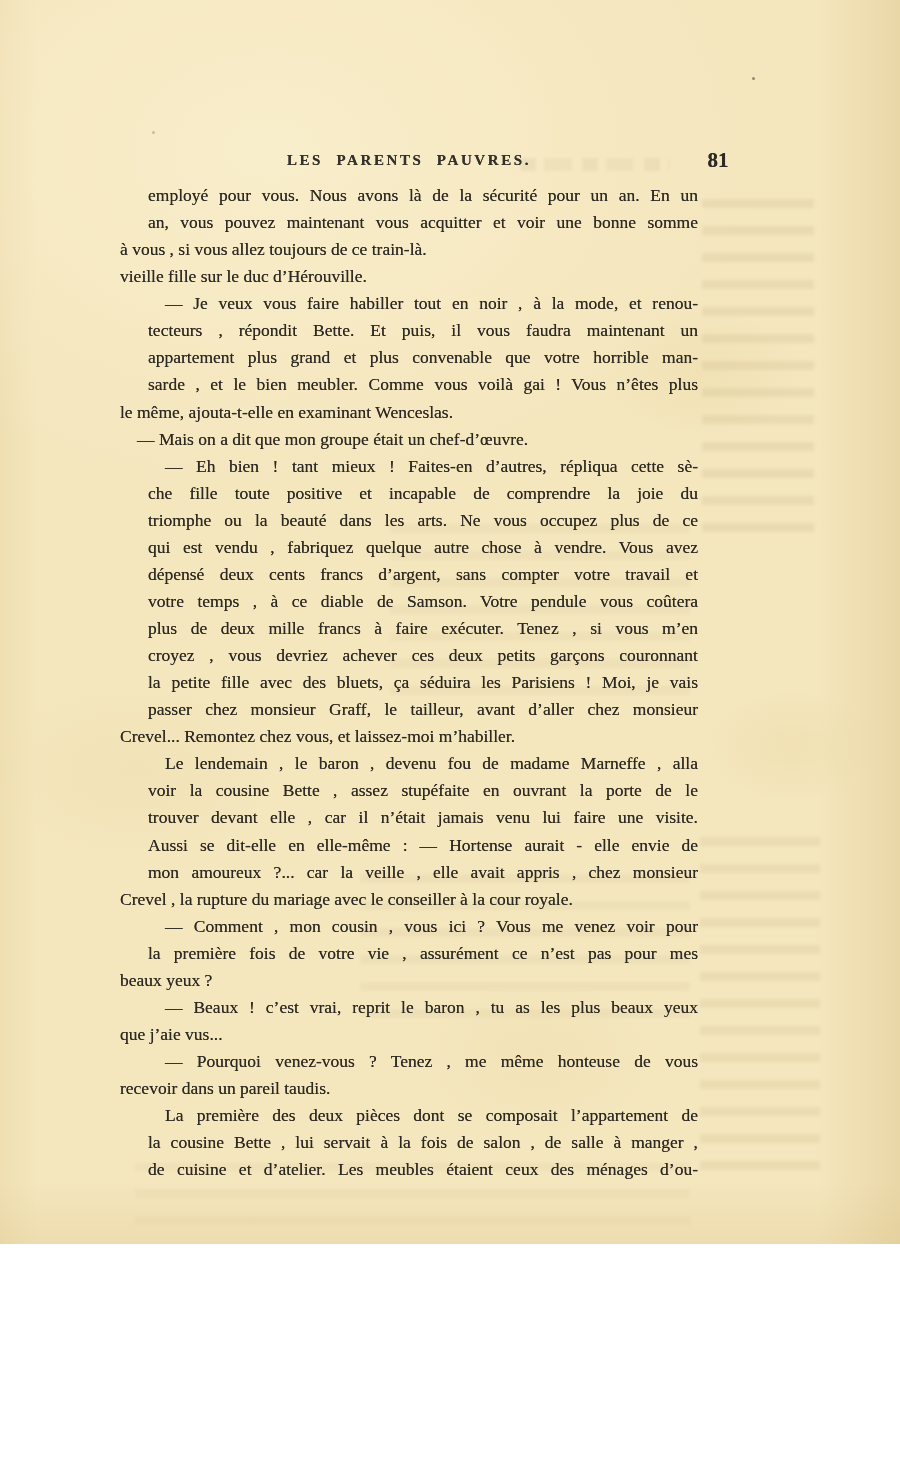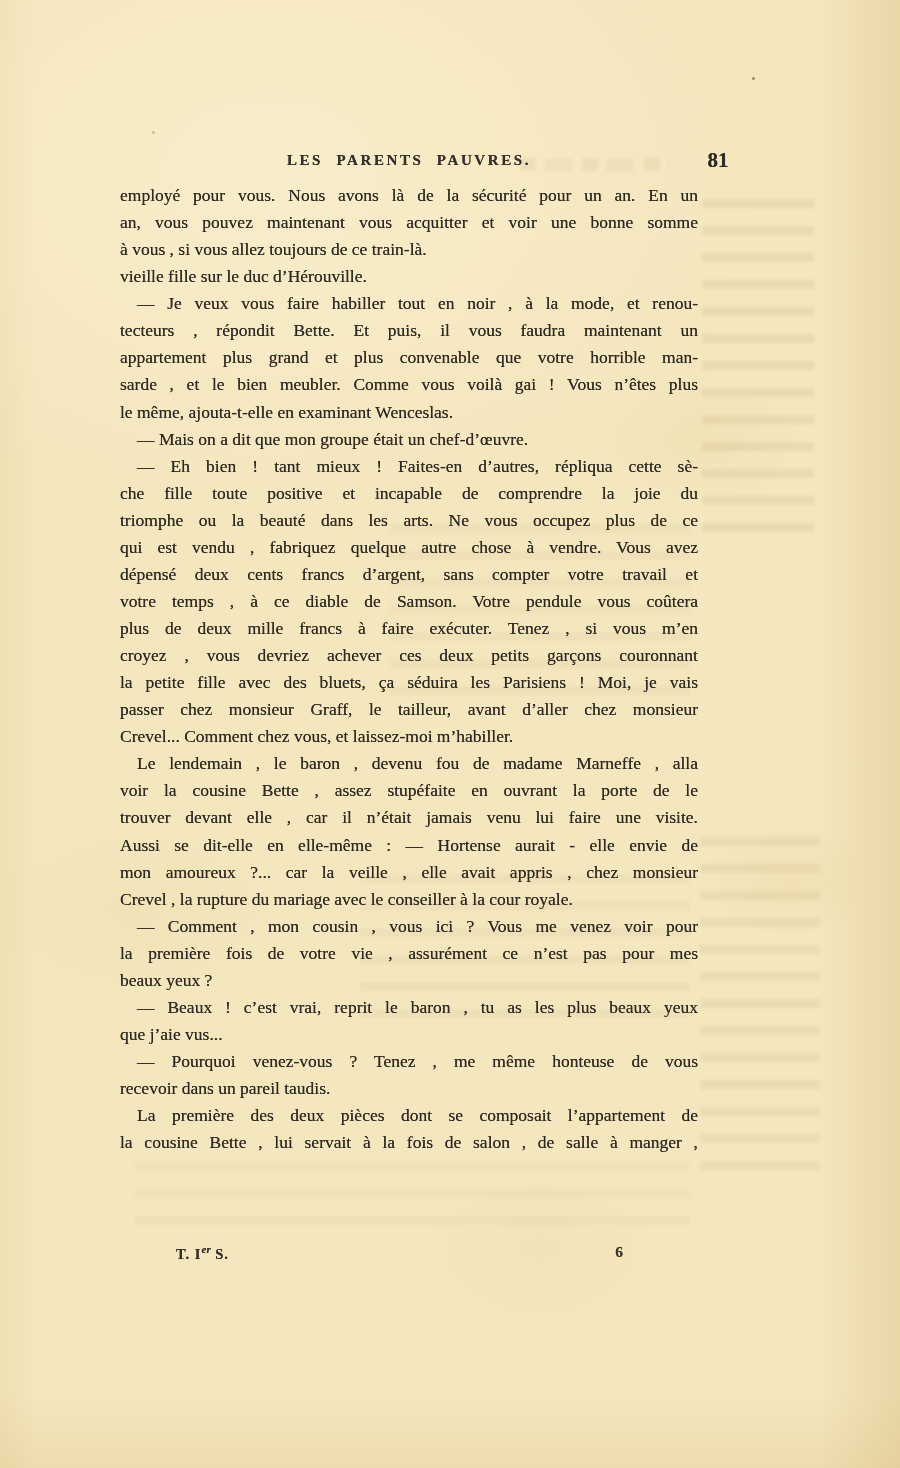--- a/index.html
+++ b/index.html
@@ -1,18 +1,18 @@
 <!DOCTYPE html>
 <html><head>
 <meta charset="utf-8">
 <style>
   html,body{margin:0;padding:0;}
   .page{
     position:relative;
-    width:900px;height:1468px;
+    width:900px;height:1244px;
     background:
       radial-gradient(ellipse 700px 500px at 30% 12%, rgba(253,244,214,.55), rgba(253,244,214,0) 70%),
       linear-gradient(90deg, rgba(216,190,130,.18) 0, rgba(216,190,130,0) 4%, rgba(216,190,130,0) 91%, rgba(209,180,118,.30) 100%),
       linear-gradient(0deg, rgba(213,186,124,.22) 0, rgba(213,186,124,0) 5%),
       #f4e6bd;
     overflow:hidden;
     font-family:"Liberation Serif","DejaVu Serif",serif;
     color:#2c2822;
   }
   .mottle{
@@ -33,21 +33,21 @@
     position:absolute;left:698px;top:148px;width:40px;height:26px;
     text-align:center;font-size:21px;font-weight:bold;color:#2e2a24;
     text-shadow:0 0 .5px rgba(46,42,36,.8);
   }
   .text-block{
     position:absolute;left:120px;top:182px;width:578px;
     font-size:17.5px;color:#2c2822;
     text-shadow:0 0 .55px rgba(44,40,34,.75);
   }
   .line{line-height:27.07px;}
-  .line.just{text-align:justify;text-align-last:justify;}
+  .line.just{text-align:justify;text-align-last:justify;margin-left:28px;}
   .line.indent{text-indent:17px;}
   .footer-left{
     position:absolute;left:176px;top:1243px;height:18px;
     font-size:14.5px;font-weight:bold;letter-spacing:1px;color:#33302a;
     text-shadow:0 0 .4px rgba(51,48,42,.8);
   }
   .footer-left sup{font-size:11px;letter-spacing:0;font-style:italic;}
   .signature-mark{
     position:absolute;left:608px;top:1243px;width:22px;height:18px;
     text-align:center;font-size:15.5px;font-weight:bold;color:#3a362f;
@@ -102,34 +102,35 @@
       <div class="line indent just">— Eh bien ! tant mieux ! Faites-en d’autres, répliqua cette sè-</div>
       <div class="line just">che fille toute positive et incapable de comprendre la joie du</div>
       <div class="line just">triomphe ou la beauté dans les arts. Ne vous occupez plus de ce</div>
       <div class="line just">qui est vendu , fabriquez quelque autre chose à vendre. Vous avez</div>
       <div class="line just">dépensé deux cents francs d’argent, sans compter votre travail et</div>
       <div class="line just">votre temps , à ce diable de Samson. Votre pendule vous coûtera</div>
       <div class="line just">plus de deux mille francs à faire exécuter. Tenez , si vous m’en</div>
       <div class="line just">croyez , vous devriez achever ces deux petits garçons couronnant</div>
       <div class="line just">la petite fille avec des bluets, ça séduira les Parisiens ! Moi, je vais</div>
       <div class="line just">passer chez monsieur Graff, le tailleur, avant d’aller chez monsieur</div>
-      <div class="line">Crevel... Comment chez vous, et laissez-moi m’habiller.</div>
+      <div class="line">Crevel... Remontez chez vous, et laissez-moi m’habiller.</div>
       <div class="line indent just">Le lendemain , le baron , devenu fou de madame Marneffe , alla</div>
       <div class="line just">voir la cousine Bette , assez stupéfaite en ouvrant la porte de le</div>
       <div class="line just">trouver devant elle , car il n’était jamais venu lui faire une visite.</div>
       <div class="line just">Aussi se dit-elle en elle-même : — Hortense aurait - elle envie de</div>
       <div class="line just">mon amoureux ?... car la veille , elle avait appris , chez monsieur</div>
       <div class="line">Crevel , la rupture du mariage avec le conseiller à la cour royale.</div>
       <div class="line indent just">— Comment , mon cousin , vous ici ? Vous me venez voir pour</div>
       <div class="line just">la première fois de votre vie , assurément ce n’est pas pour mes</div>
       <div class="line">beaux yeux ?</div>
       <div class="line indent just">— Beaux ! c’est vrai, reprit le baron , tu as les plus beaux yeux</div>
       <div class="line">que j’aie vus...</div>
       <div class="line indent just">— Pourquoi venez-vous ? Tenez , me même honteuse de vous</div>
       <div class="line">recevoir dans un pareil taudis.</div>
       <div class="line indent just">La première des deux pièces dont se composait l’appartement de</div>
       <div class="line just">la cousine Bette , lui servait à la fois de salon , de salle à  manger ,</div>
+      <div class="line just">de cuisine et d’atelier. Les meubles étaient ceux des ménages d’ou-</div>
     </div>
 
   <div class="footer-left"><span>T. I</span><sup>er</sup><span> S.</span></div>
   <div class="signature-mark">6</div>
 
 </div>
 
 </body></html>

